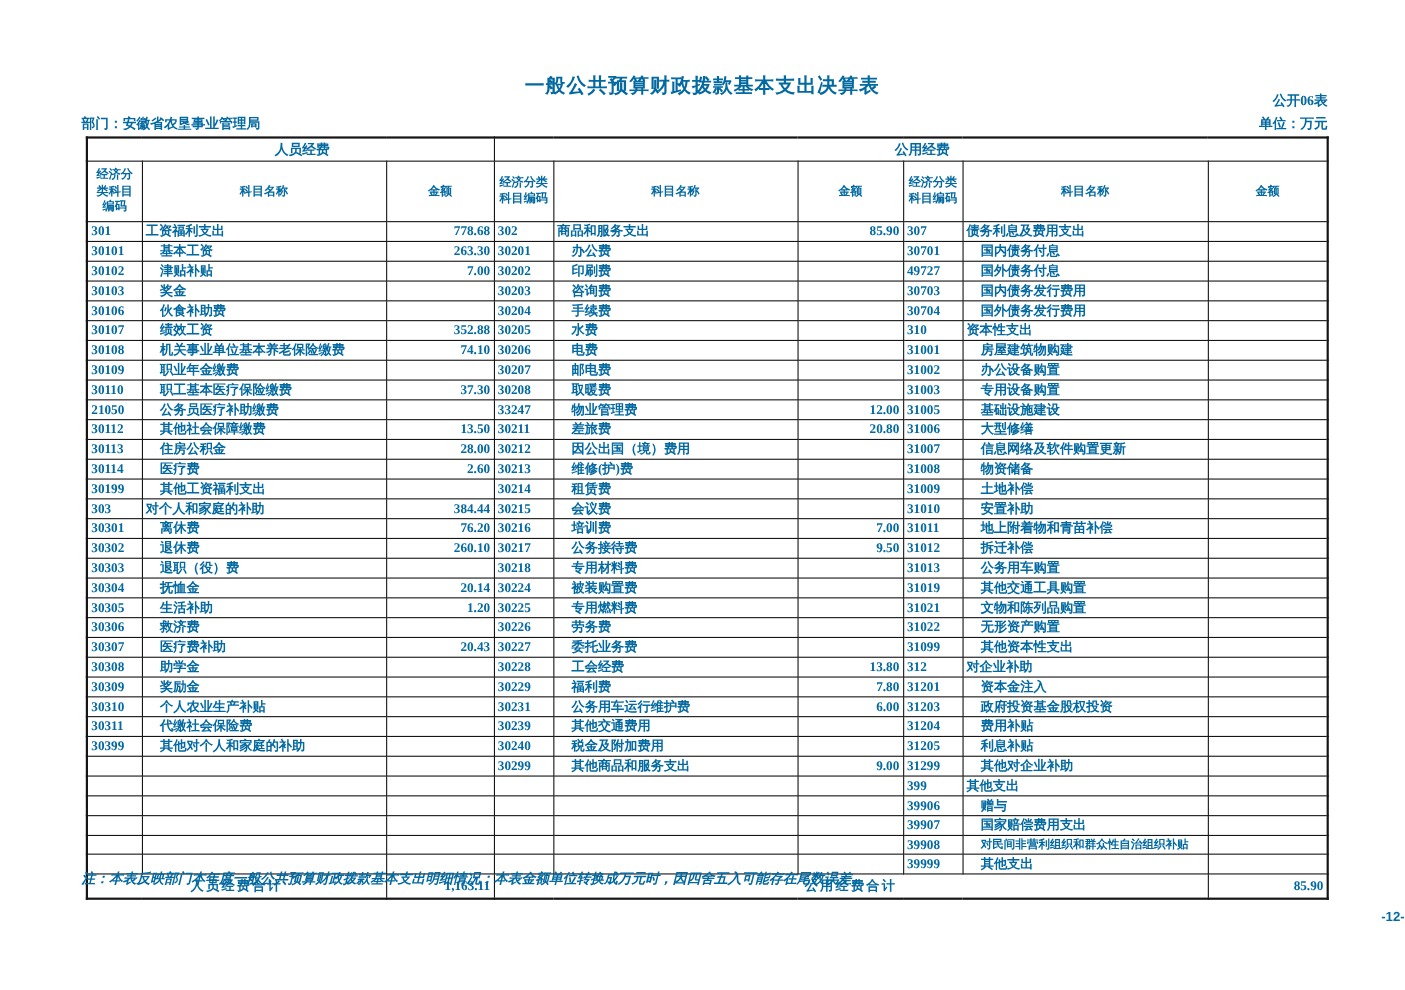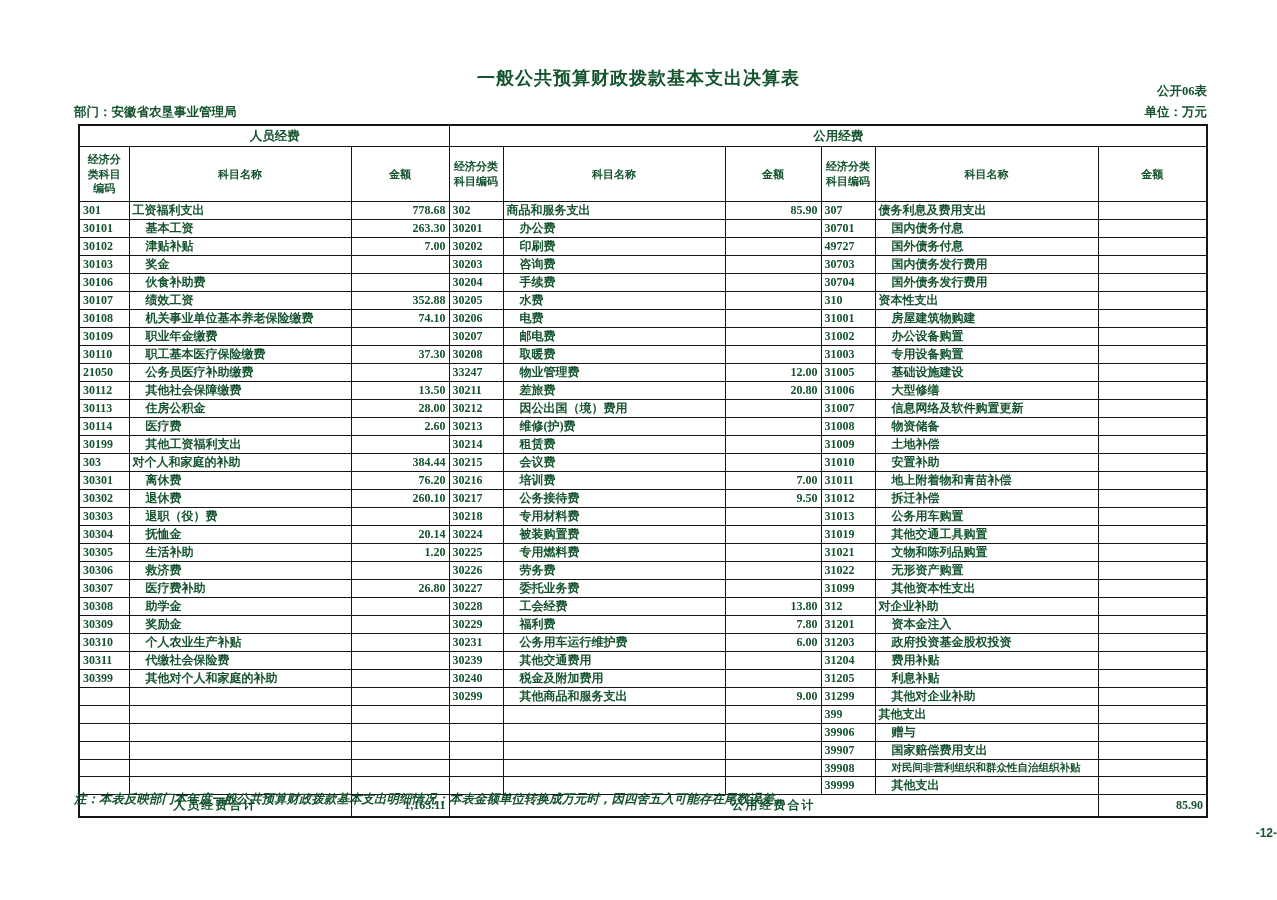--- a/index.html
+++ b/index.html
@@ -1,18 +1,18 @@
 <!DOCTYPE html>
 <html><head>
 <meta charset="utf-8">
 <style>
   html,body { margin:0; padding:0; background:#fff; }
   .page {
     position:relative; width:1277px; height:900px; background:#ffffff;
-    font-family:"Liberation Serif","DejaVu Serif",serif; color:#14532d;
+    font-family:"Liberation Serif","DejaVu Serif",serif; color:#0369a1;
     overflow:hidden;
   }
   .title {
     position:absolute; top:66px; left:0; width:100%; text-align:center;
     font-size:18px; font-weight:bold; letter-spacing:1px;
   }
   .form-code { position:absolute; top:83px; right:70px; font-size:12.5px; font-weight:bold; }
   .unit-label { position:absolute; top:104px; right:70px; font-size:12.5px; font-weight:bold; }
   .dept-label { position:absolute; top:104px; left:74px; font-size:12.5px; font-weight:bold; }
 
@@ -315,21 +315,21 @@
           <td class="code">30226</td>
           <td class="name indent">劳务费</td>
           <td class="amount"></td>
           <td class="code">31022</td>
           <td class="name indent">无形资产购置</td>
           <td class="amount"></td>
         </tr>
         <tr>
           <td class="code">30307</td>
           <td class="name indent">医疗费补助</td>
-          <td class="amount">26.80</td>
+          <td class="amount">20.43</td>
           <td class="code">30227</td>
           <td class="name indent">委托业务费</td>
           <td class="amount"></td>
           <td class="code">31099</td>
           <td class="name indent">其他资本性支出</td>
           <td class="amount"></td>
         </tr>
         <tr>
           <td class="code">30308</td>
           <td class="name indent">助学金</td>

